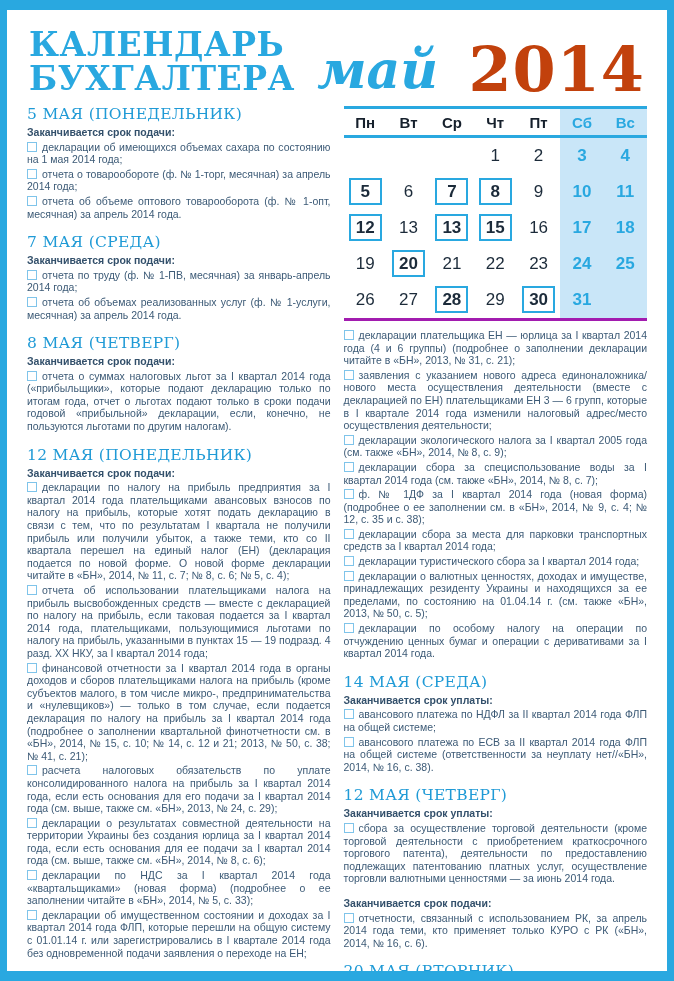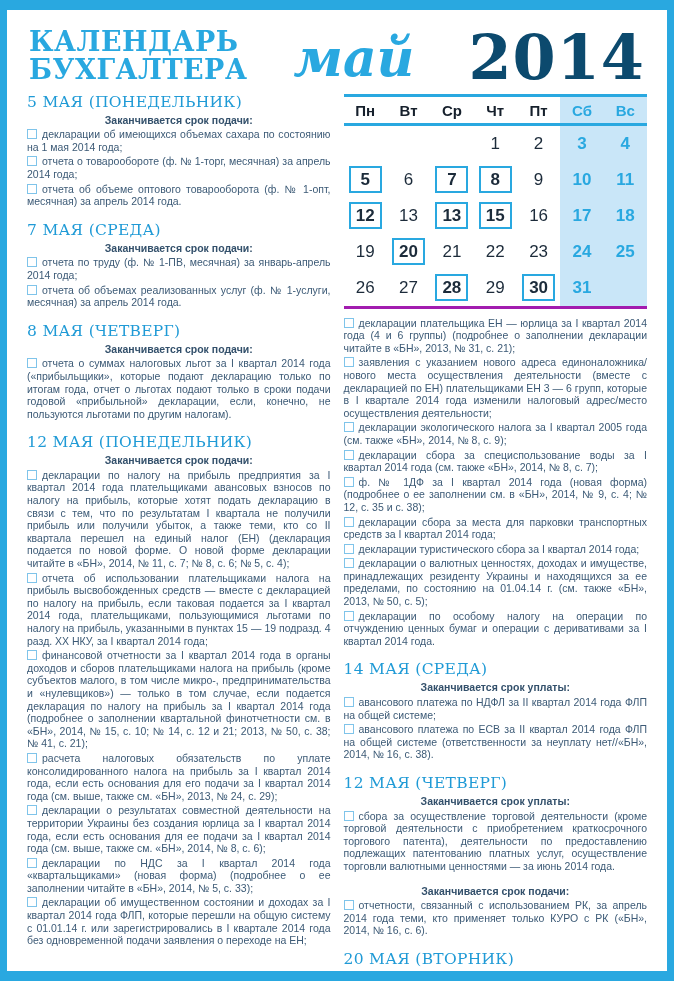--- a/index.html
+++ b/index.html
@@ -16,35 +16,35 @@
   }
   
   .hdr{
     display:flex;align-items:flex-end;justify-content:space-between;
     padding:18px 22px 4px 22px;
   }
   .hdr-title{
     font-family:"DejaVu Serif",serif;
     font-weight:bold;
     color:#29a8e0;
-    font-size:27px;
+    font-size:33px;
     line-height:1.03;
     letter-spacing:.5px;
   }
   .hdr-month{
     font-family:"DejaVu Serif",serif;
     font-style:italic;font-weight:bold;
     color:#29a8e0;
     font-size:52px;line-height:.9;
     padding:0 8px 2px 0;
   }
   .hdr-year{
     font-family:"DejaVu Serif",serif;
     font-weight:bold;
-    color:#0c4a6e;
+    color:#c2410c;
     font-size:62px;line-height:.82;
     letter-spacing:1px;
   }
   
   .content{display:flex;gap:13px;padding:2px 20px 0 20px;}
   .col{flex:1;min-width:0;text-align:justify;}
   h2.day-title{
     font-family:"DejaVu Serif",serif;
     font-weight:normal;
     color:#1f9ad6;
@@ -52,21 +52,21 @@
     letter-spacing:.3px;
     margin:13px 0 3px 0;
     text-align:left;
   }
   section:first-child h2.day-title{margin-top:3px;}
   p.lead{
     margin:2px 0 2px 0;
     font-weight:bold;
     font-size:10.5px;line-height:1.2;
     color:#33506b;
-    text-align:center;
+    text-align:left;
   }
   p.lead.gap{margin-top:12px;}
   p.item{
     margin:2px 0;
     font-size:10.5px;line-height:1.2;
     color:#3c5a76;
   }
   .checkbox{
     display:inline-block;
     width:8px;height:8px;

